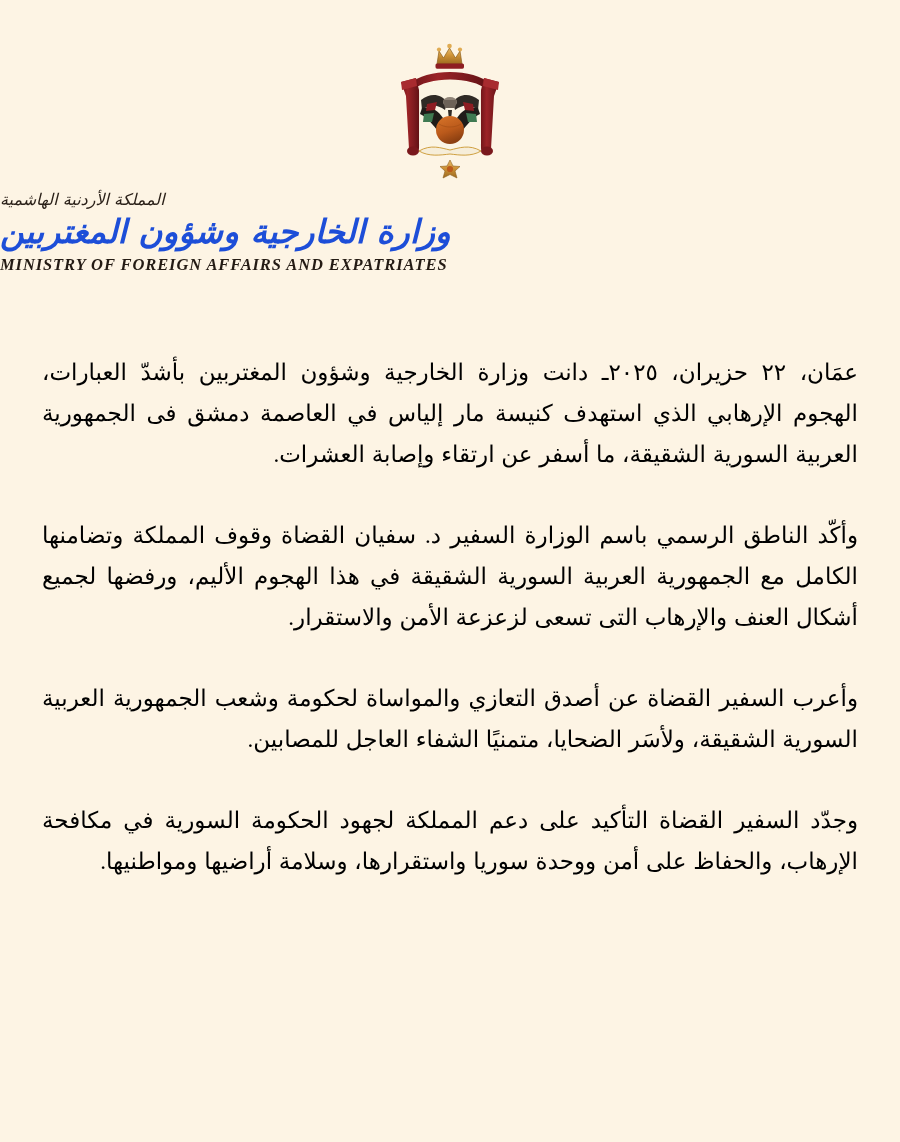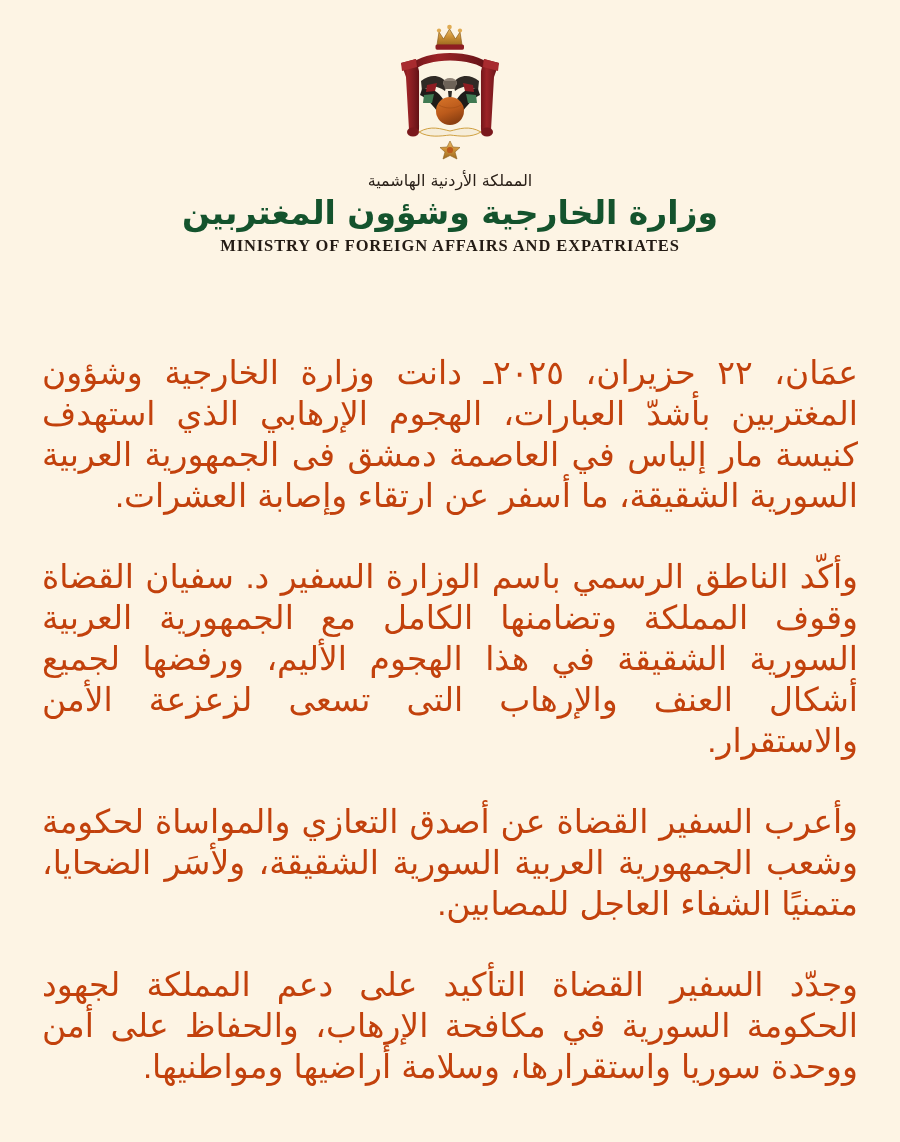--- a/index.html
+++ b/index.html
@@ -18,22 +18,23 @@
   .page {
     position: relative;
     width: 900px;
     height: 1142px;
     background: #fdf4e4;
     box-sizing: border-box;
   }
 
   
   .letterhead {
-    padding-top: 18px;
-    text-align: center;
+    padding-top: 37px;
+    text-align: left;
+    font-style: italic;
   }
 
   .emblem-wrap {
     width: 900px;
     height: 150px;
     display: flex;
     align-items: center;
     justify-content: center;
   }
 
@@ -47,21 +48,21 @@
     color: #2b2119;
     letter-spacing: 0px;
     margin-top: 4px;
     line-height: 1.1;
   }
 
   .arabic-ministry {
     font-family: "DejaVu Sans", "Liberation Sans", sans-serif;
     font-size: 33px;
     font-weight: 700;
-    color: #14532d;
+    color: #1d4ed8;
     margin-top: 2px;
     line-height: 1.25;
   }
 
   .en-line1 {
     font-family: "Liberation Serif", "DejaVu Serif", serif;
     font-weight: bold;
     font-size: 15.5px;
     letter-spacing: 1.2px;
     color: #33261c;
@@ -84,24 +85,24 @@
     position: absolute;
     top: 352px;
     right: 42px;
     left: 42px;
     direction: rtl;
     text-align: justify;
     text-align-last: right;
   }
 
   .para {
-    font-family: Liberation Sans, sans-serif;
-    font-size: 33px;
+    font-family: Liberation Serif, serif;
+    font-size: 23px;
     line-height: 41px;
-    color: #c2410c;
+    color: #000000;
     margin: 0 0 40px 0;
     text-align: justify;
     text-align-last: right;
     word-spacing: 1px;
   }
 
   .para:last-child {
     margin-bottom: 0;
   }
 </style>

